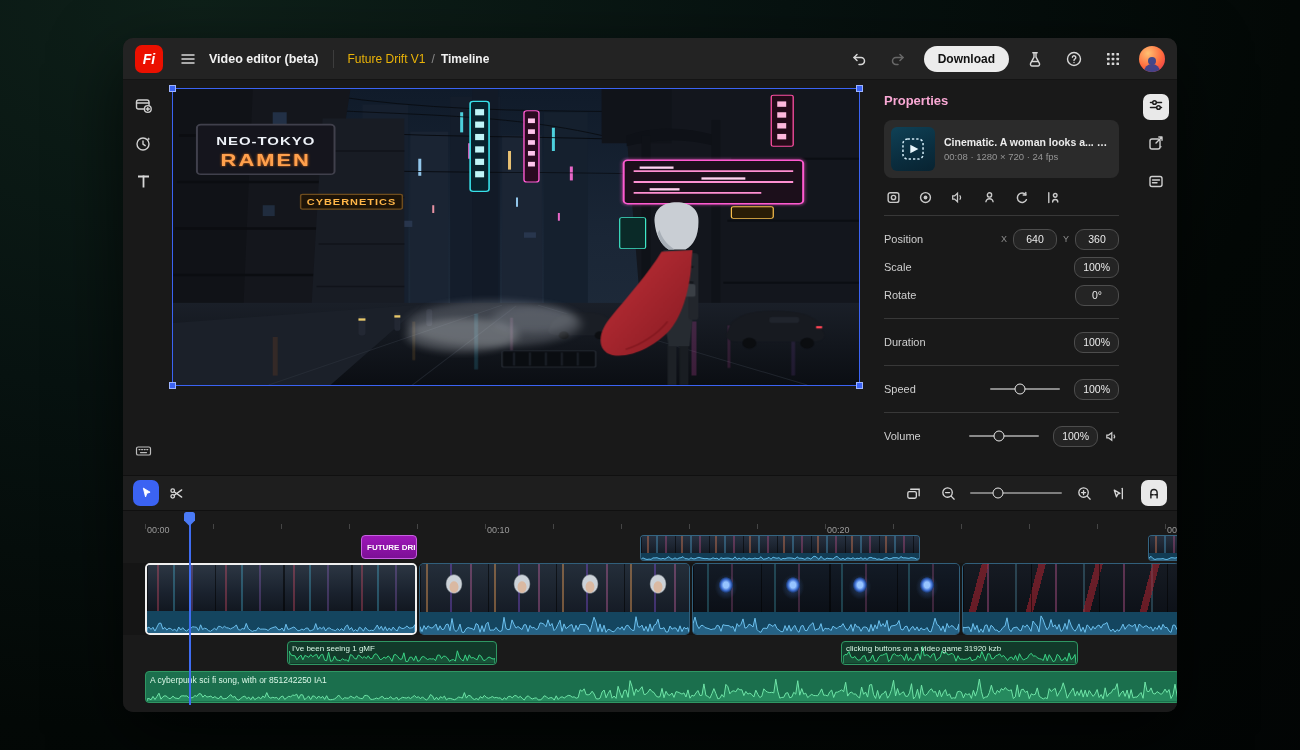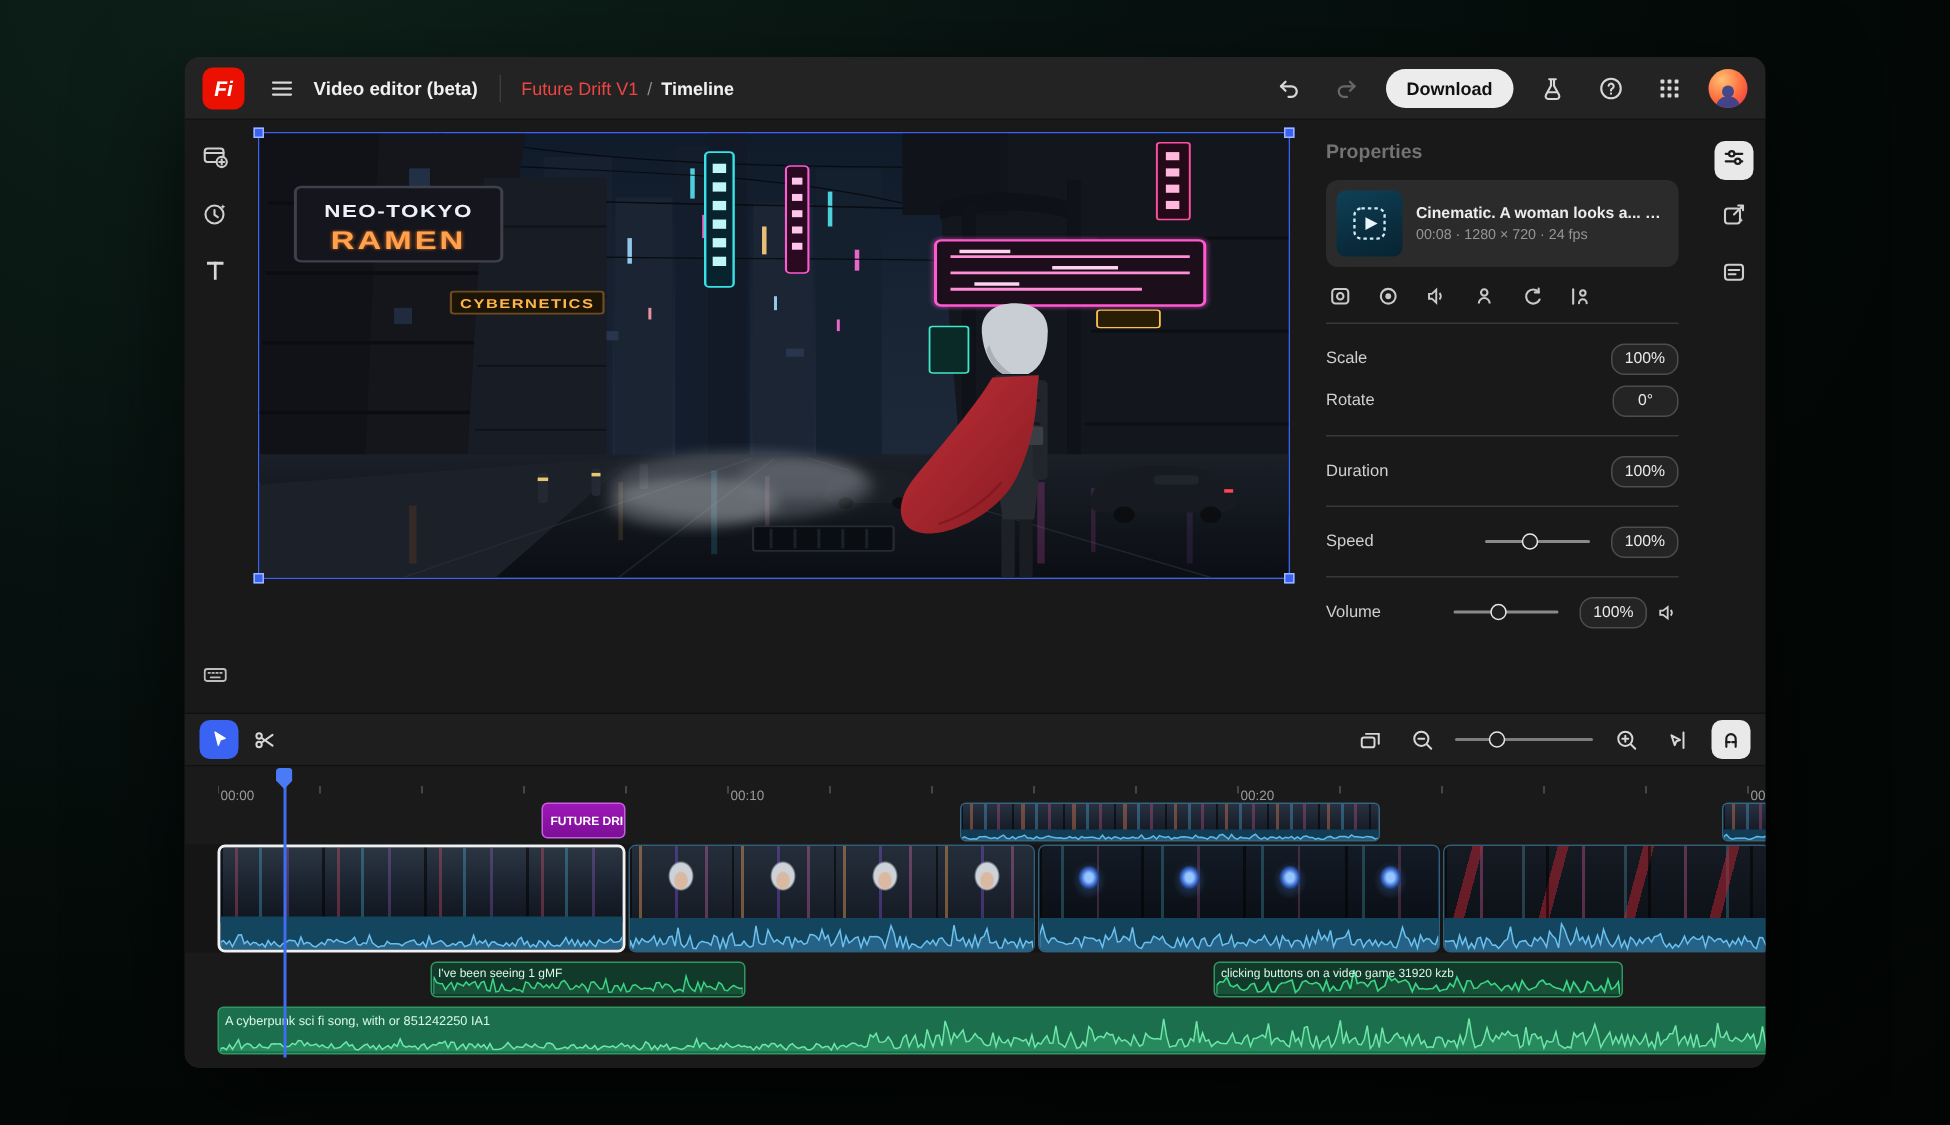--- a/index.html
+++ b/index.html
@@ -7,21 +7,21 @@
   .stage{position:relative;width:1300px;height:750px;background:radial-gradient(130% 150% at 15% 0%,#0e2019 0%,#071210 35%,#030806 65%,#020404 100%)}
   .app{position:absolute;left:123px;top:38px;width:1054px;height:674px;background:#191919;border-radius:10px;overflow:hidden;box-shadow:0 24px 70px rgba(0,0,0,.65)}
 
   
   .topbar{position:absolute;top:0;left:0;right:0;height:42px;background:#232323;display:flex;align-items:center;padding:0 12px;border-bottom:1px solid #141414}
   .logo{width:28px;height:28px;border-radius:7px;background:#eb1000;color:#fff;font-weight:700;font-style:italic;font-size:14px;display:flex;align-items:center;justify-content:center}
   .tb-ico{width:18px;height:18px;display:flex;align-items:center;justify-content:center;color:#d7d7d7}
   .tb-btn{background:none;border:none;cursor:pointer;display:flex;align-items:center;justify-content:center;padding:4px;border-radius:6px}
   .apptitle{color:#f1f1f1;font-size:12.5px;font-weight:700;margin-left:8px}
   .tb-div{width:1px;height:18px;background:#3d3d3d;margin:0 14px}
-  .crumb-proj{color:#ef4444;font-size:12px}
+  .crumb-proj{color:#eab308;font-size:12px}
   .crumb-sep{color:#8a8a8a;font-size:12px;margin:0 6px}
   .crumb-page{color:#f1f1f1;font-size:12px;font-weight:700}
   .tb-right{margin-left:auto;display:flex;align-items:center;gap:13px}
   .dl-btn{height:26px;padding:0 14px;border:none;border-radius:14px;background:#ececec;color:#111;font-size:12px;font-weight:700;cursor:pointer}
   .avatar{width:26px;height:26px;border-radius:50%;background:radial-gradient(circle at 35% 28%,#ffc173,#ff6a3d 55%,#e02a52 100%);display:flex;align-items:flex-end;justify-content:center;overflow:hidden}
   .dim{opacity:.38}
 
   
   .main{position:absolute;top:42px;left:0;right:0;height:395px;display:flex}
   .rail{width:40px;display:flex;flex-direction:column;align-items:center;padding-top:14px;gap:12px;position:relative}
@@ -31,21 +31,21 @@
   .rail-bottom{position:absolute;bottom:10px;left:0;width:100%;display:flex;justify-content:center}
 
   .canvas{flex:1;position:relative}
   .preview{position:absolute;left:9px;top:8px;width:688px;height:298px;border:1.5px solid #3b63f3;background:#0c121c}
   .preview svg{display:block;width:100%;height:100%}
   .handle{position:absolute;width:7px;height:7px;background:#3b63f3;border:1px solid #9db4ff}
   .h-tl{left:-4px;top:-4px}.h-tr{right:-4px;top:-4px}.h-bl{left:-4px;bottom:-4px}.h-br{right:-4px;bottom:-4px}
 
   
   .props{width:265px;padding:13px 16px 0 14px;color:#cfcfcf}
-  .props-title{color:#737373;font-size:13px;font-weight:700;margin-bottom:12px}
+  .props-title{color:#f9a8d4;font-size:13px;font-weight:700;margin-bottom:12px}
   .clip-card{background:#2b2b2b;border-radius:8px;padding:7px;display:flex;gap:9px;align-items:center;cursor:pointer}
   .clip-thumb{width:44px;height:44px;border-radius:6px;flex:0 0 auto;background:linear-gradient(160deg,#0f4156 0%,#0a2d3e 60%,#082331 100%);display:flex;align-items:center;justify-content:center}
   .clip-name{font-size:10.5px;color:#ececec;font-weight:700;white-space:nowrap;overflow:hidden;text-overflow:ellipsis;max-width:168px}
   .clip-meta{font-size:9.5px;color:#969696;margin-top:3px}
   .prop-icons{display:flex;gap:17px;align-items:center;margin:12px 2px 10px;color:#c9c9c9}
   .prop-icons svg{cursor:pointer}
   .p-div{height:1px;background:#383838;margin:9px 0}
   .prow{display:flex;align-items:center;height:28px}
   .plabel{font-size:11px;color:#cfcfcf}
   .pright{margin-left:auto;display:flex;align-items:center;gap:6px}
@@ -485,20 +485,29 @@
             </svg>
           <svg width="15" height="15" viewBox="0 0 14 14" fill="none" stroke="#c9c9c9" stroke-width="1.3" stroke-linecap="round">
               <path d="M2.6 2.6v9"></path>
               <circle cx="8.6" cy="5" r="1.7"></circle>
               <path d="M6.2 11.3a2.4 2.4 0 0 1 4.8 0"></path>
             </svg>
         </div>
         <div class="p-div"></div>
 
         <div class="prow">
+          <span class="plabel">Position</span>
+          <span class="pright">
+            <span class="axis">X</span>
+            <span class="vbox">640</span>
+            <span class="axis">Y</span>
+            <span class="vbox">360</span>
+          </span>
+        </div>
+        <div class="prow">
           <span class="plabel">Scale</span>
           <span class="pright">
               <span class="vbox">100%</span>
             </span>
         </div>
         <div class="prow">
           <span class="plabel">Rotate</span>
           <span class="pright">
               <span class="vbox">0°</span>
             </span>
@@ -693,21 +702,21 @@
         </div>
       </div>
 
       <div class="track" style="top:130px;height:26px">
         <div class="clip aclip" style="left:164px;width:210px">
           <span class="alabel">I've been seeing 1 gMF</span>
           <svg class="waveform" preserveAspectRatio="none" viewBox="0 0 208 18">
               <polyline points="0,18 0,6.0 2,9.9 4,10.6 6,10.8 8,14.9 10,12.0 12,10.0 14,14.8 16,10.4 18,11.3 20,12.3 22,9.6 24,11.8 26,10.2 28,9.5 30,13.9 32,10.1 34,9.3 36,15.2 38,15.7 40,7.2 42,16.3 44,15.8 46,11.0 48,14.9 50,15.3 52,15.7 54,13.8 56,15.0 58,15.0 60,16.4 62,9.6 64,10.4 66,13.3 68,14.1 70,10.0 72,11.1 74,13.3 76,11.5 78,13.5 80,10.8 82,13.6 84,13.6 86,9.7 88,8.7 90,11.1 92,14.6 94,14.1 96,12.0 98,13.4 100,10.9 102,12.7 104,16.4 106,9.9 108,9.6 110,11.8 112,14.3 114,14.0 116,7.8 118,16.5 120,16.4 122,12.2 124,12.2 126,15.6 128,10.9 130,16.3 132,15.7 134,12.0 136,11.5 138,13.1 140,14.6 142,13.7 144,14.0 146,13.8 148,15.6 150,10.2 152,10.0 154,13.6 156,11.1 158,11.4 160,13.1 162,16.3 164,15.0 166,14.6 168,16.0 170,5.8 172,12.0 174,14.6 176,15.9 178,9.9 180,15.6 182,9.8 184,13.0 186,12.5 188,13.8 190,14.8 192,9.9 194,11.2 196,15.1 198,15.5 200,13.4 202,12.0 204,13.1 206,14.0 208,13.7 208,18" fill="rgba(59,212,134,.15)" stroke="#3bd486" stroke-width="1"></polyline>
             </svg>
         </div>
-        <div class="clip aclip" style="left:686px;width:273px">
+        <div class="clip aclip" style="left:718px;width:237px">
           <span class="alabel">clicking buttons on a video game 31920 kzb</span>
           <svg class="waveform" preserveAspectRatio="none" viewBox="0 0 235 18">
               <polyline points="0,18 0,11.8 2,9.5 4,9.7 6,6.5 8,11.9 10,12.9 12,11.4 14,14.4 16,15.3 18,14.2 20,11.2 22,10.6 24,16.3 26,16.0 28,14.0 30,9.9 32,16.2 34,16.3 36,12.2 38,10.3 40,10.1 42,9.2 44,8.3 46,16.6 48,14.6 50,9.7 52,8.8 54,10.6 56,10.9 58,9.9 60,11.2 62,15.4 64,8.8 66,15.7 68,12.6 70,15.2 72,15.1 74,9.9 76,8.7 78,14.3 80,1.6 82,10.8 84,9.8 86,10.2 88,12.7 90,9.4 92,8.5 94,15.7 96,13.5 98,12.3 100,5.7 102,8.8 104,7.3 106,10.0 108,9.1 110,8.3 112,10.3 114,16.2 116,10.7 118,14.3 120,14.0 122,14.5 124,14.1 126,14.0 128,11.9 130,15.8 132,14.8 134,14.5 136,10.7 138,12.9 140,6.5 142,11.3 144,15.9 146,8.8 148,8.9 150,14.0 152,13.6 154,10.9 156,10.1 158,8.9 160,11.7 162,10.5 164,12.9 166,15.5 168,12.7 170,12.0 172,14.8 174,10.4 176,15.6 178,8.7 180,12.6 182,15.0 184,13.9 186,13.1 188,9.6 190,8.4 192,11.2 194,10.8 196,12.8 198,13.7 200,14.1 202,15.5 204,9.2 206,15.8 208,9.7 210,13.0 212,16.6 214,15.6 216,9.4 218,10.9 220,15.4 222,15.0 224,12.3 226,16.2 228,7.9 230,14.5 232,13.0 234,9.5 235,18" fill="rgba(59,212,134,.15)" stroke="#3bd486" stroke-width="1"></polyline>
             </svg>
         </div>
       </div>
 
       <div class="track" style="top:160px;height:32px">
         <div class="clip mclip" style="left:22px;width:1035px">
           <span class="alabel" style="top:3px;font-size:8.5px">A cyberpunk sci fi song, with or 851242250 IA1</span>

